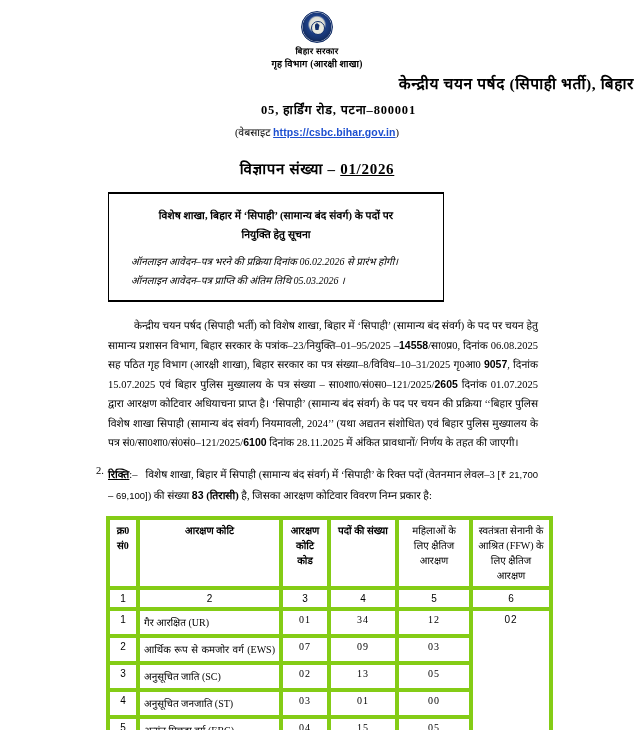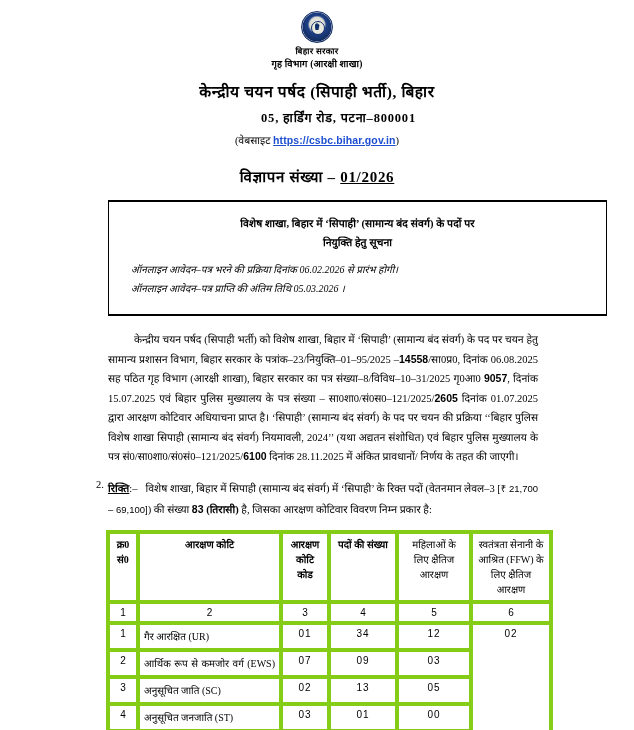--- a/index.html
+++ b/index.html
@@ -77,21 +77,22 @@
     font-size: 9.5px;
     font-weight: bold;
     letter-spacing: 0.2px;
     line-height: 14px;
   }
   .board-name {
     font-size: 15.5px;
     font-weight: bold;
     letter-spacing: 0.6px;
     line-height: 22px;
-    margin-top: 10px;
+    margin-top: 2px;
+    text-align: right;
   }
   .address {
     font-size: 12.5px;
     font-weight: bold;
     letter-spacing: 0.8px;
     line-height: 20px;
     margin-top: 5px;
     padding-left: 43px;
   }
   .website-line {
@@ -115,27 +116,27 @@
     letter-spacing: 0.7px;
     margin-top: 16px;
   }
   .advt-no .num {
     text-decoration: underline;
   }
 
   
   .notice-box {
     margin: 14px 8px 6px 108px;
-    width: 499px;
+    width: 336px;
     border-top: 2.2px solid #000;
     border-bottom: 2.2px solid #000;
     border-left: 1.2px solid #000;
     border-right: 1.2px solid #000;
     box-sizing: border-box;
-    padding: 12px 16px 16px 16px;
+    padding: 12px 16px 10px 16px;
   }
   .notice-title {
     text-align: center;
     font-size: 10.5px;
     font-weight: bold;
     line-height: 19px;
     letter-spacing: 0.1px;
   }
   .notice-sub {
     margin-top: 8px;
@@ -219,21 +220,21 @@
     line-height: 17px;
     padding-left: 6px;
     padding-right: 6px;
   }
   td.c-cat.nojust {
     text-align: left;
     text-align-last: left;
   }
   td.c-num {
     text-align: center;
-    font-family: Liberation Sans, sans-serif;
+    font-family: Liberation Serif, serif;
     font-size: 10px;
     letter-spacing: 1px;
   }
   td.c-ffw {
     text-align: center;
     font-family: "Liberation Sans", sans-serif;
     font-size: 10px;
     letter-spacing: 1px;
     vertical-align: middle;
   }

